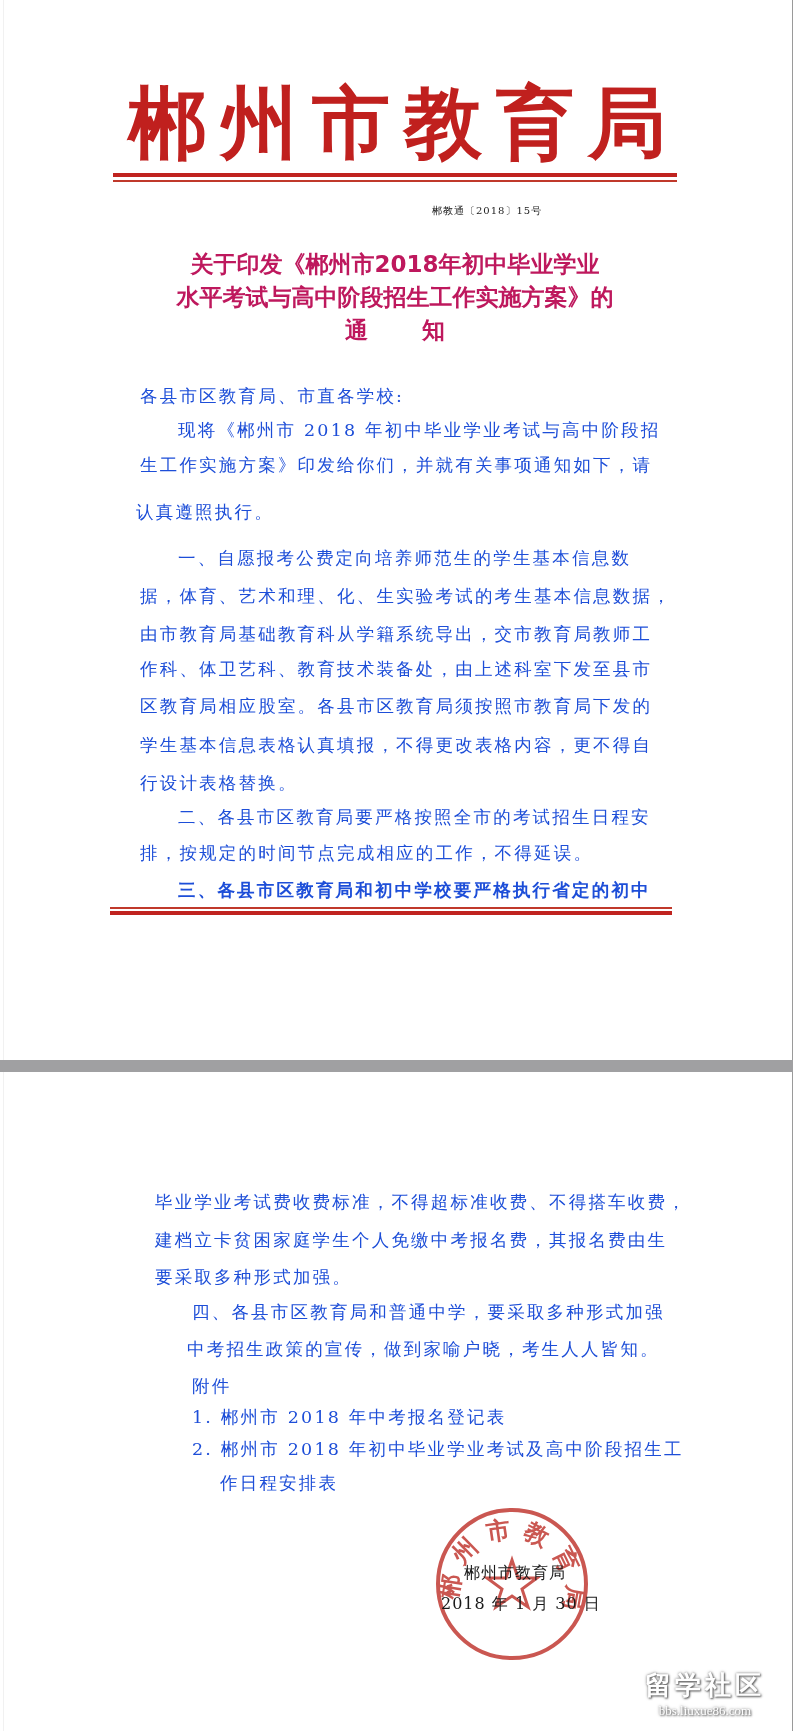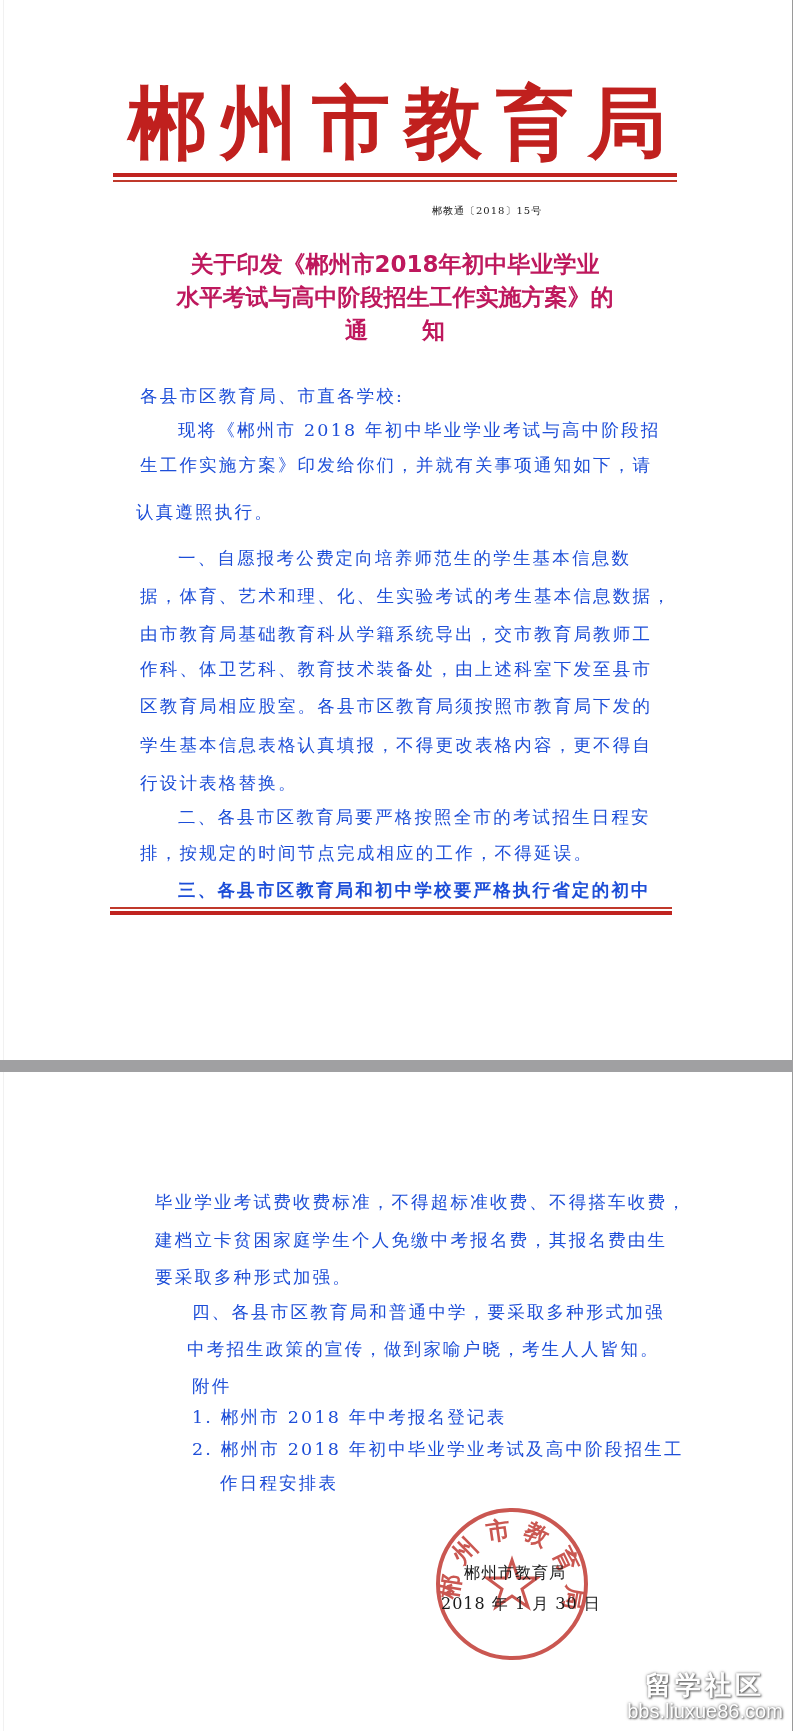--- a/index.html
+++ b/index.html
@@ -37,21 +37,21 @@
     .stamp {
       position:absolute; left: 436px; top: 1508px; width: 152px; height: 152px;
       border: 4px solid #c13a33; border-radius: 50%; box-sizing: border-box; opacity: 0.85;
     }
     .stamp svg { position:absolute; left:0; top:0; }
     .sig { position:absolute; font-size: 16px; color:#1a1a1a; white-space:nowrap; letter-spacing:1px; }
 
     .wm { position:absolute; left: 620px; top: 1668px; width: 170px; text-align:center; color:#fff;
           text-shadow: 0 0 3px #777, 1px 1px 2px #555; }
     .wm .big { font-family:Liberation Sans, sans-serif; font-size: 26px; font-weight:bold; letter-spacing:4px; line-height:34px; }
-    .wm .small { font-family:Liberation Sans, sans-serif; font-size: 20px; line-height:18px; }
+    .wm .small { font-family:Liberation Serif, serif; font-size: 13px; line-height:18px; }
   </style>
 </head>
 <body>
 
 <div class="page page1">
   <div class="faint-left"></div>
 </div>
 <div class="sep"></div>
 <div class="page page2">
   <div class="faint-left"></div>

